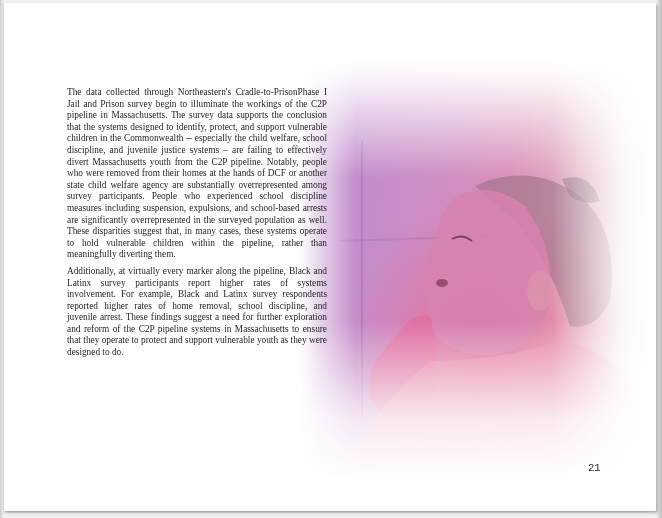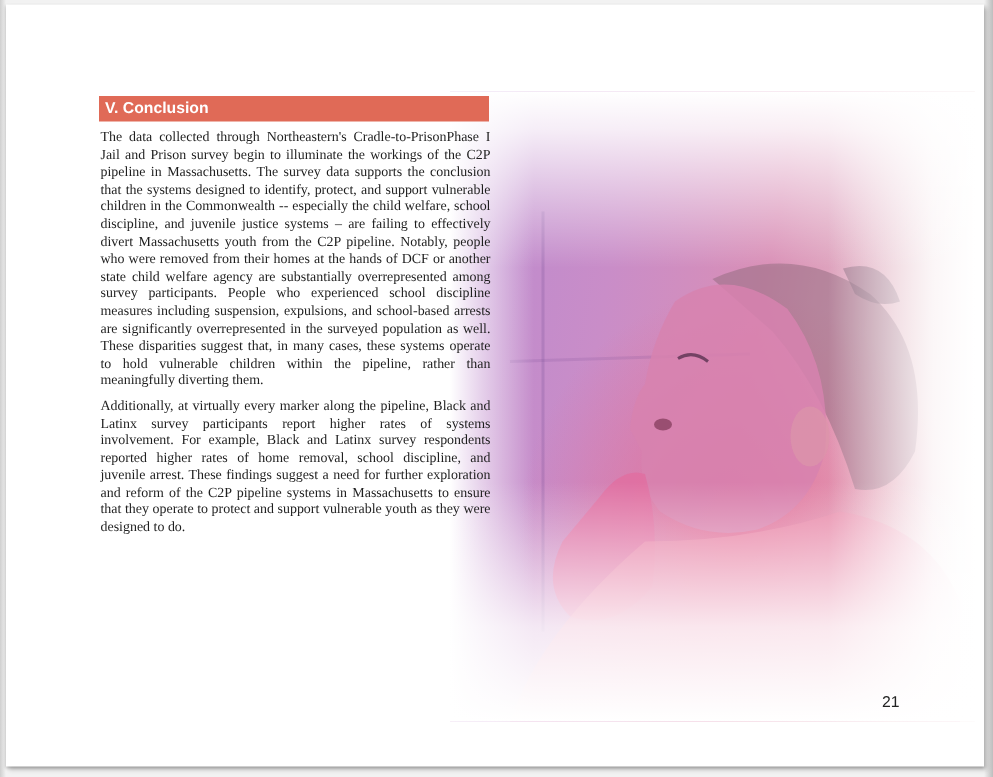--- a/index.html
+++ b/index.html
@@ -43,21 +43,21 @@
       z-index: 2;
     }
     .body-text {
       position: absolute; left: 63px; top: 84px; width: 260px;
       font-size: 9.3px; line-height: 11.6px; color: #1e1e1e;
       text-align: justify; z-index: 2;
     }
     .body-text p { margin: 0 0 5px 0; font-family: Liberation Serif, serif; }
     .page-number {
       position: absolute; left: 584px; top: 459px;
-      font-family: Liberation Sans, sans-serif; font-size: 10.5px; color: #222;
+      font-family: Liberation Mono, monospace; font-size: 10.5px; color: #222;
       z-index: 2;
     }
   </style>
 </head>
 <body>
 
 <div class="frame"></div>
 
 <div class="page">
 
@@ -79,21 +79,20 @@
 
       <ellipse cx="142" cy="222" rx="6" ry="4" fill="rgba(120,50,80,0.65)"></ellipse>
 
       <path d="M100 270 Q115 250 130 255 Q140 290 135 330 Q110 360 80 350 Q60 330 75 300 Z" fill="rgba(225,110,160,0.8)"></path>
 
       <path d="M130 300 Q200 300 260 280 Q320 290 340 340 L340 420 L40 420 Q60 360 130 300 Z" fill="rgba(235,140,170,0.65)"></path>
     </svg>
     <div class="fade"></div>
   </div>
 
-  <div class="section-header">V.  Conclusion</div>
 
   <div class="body-text">
     <p>The data collected through Northeastern's Cradle-to-PrisonPhase I Jail and Prison survey begin to illuminate the workings of the C2P pipeline in Massachusetts.  The survey data supports the conclusion that the systems designed to identify, protect, and support vulnerable children in the Commonwealth -- especially the child welfare, school discipline, and juvenile justice systems – are failing to effectively divert Massachusetts youth from the C2P pipeline. Notably, people who were removed from their homes at the hands of DCF or another state child welfare agency are substantially overrepresented among survey participants. People who experienced school discipline measures including suspension, expulsions, and school-based arrests are significantly overrepresented in the surveyed population as well.  These disparities suggest that, in many cases, these systems operate to hold vulnerable children within the pipeline, rather than meaningfully diverting them.</p>
     <p>Additionally, at virtually every marker along the pipeline, Black and Latinx survey participants report higher rates of systems involvement.  For example, Black and Latinx survey respondents reported higher rates of home removal, school discipline, and juvenile arrest. These findings suggest a need for further exploration and reform of the C2P pipeline systems in Massachusetts to ensure that they operate to protect and support vulnerable youth as they were designed to do.</p>
   </div>
 
   <div class="page-number">21</div>
 </div>
 
 </body></html>

